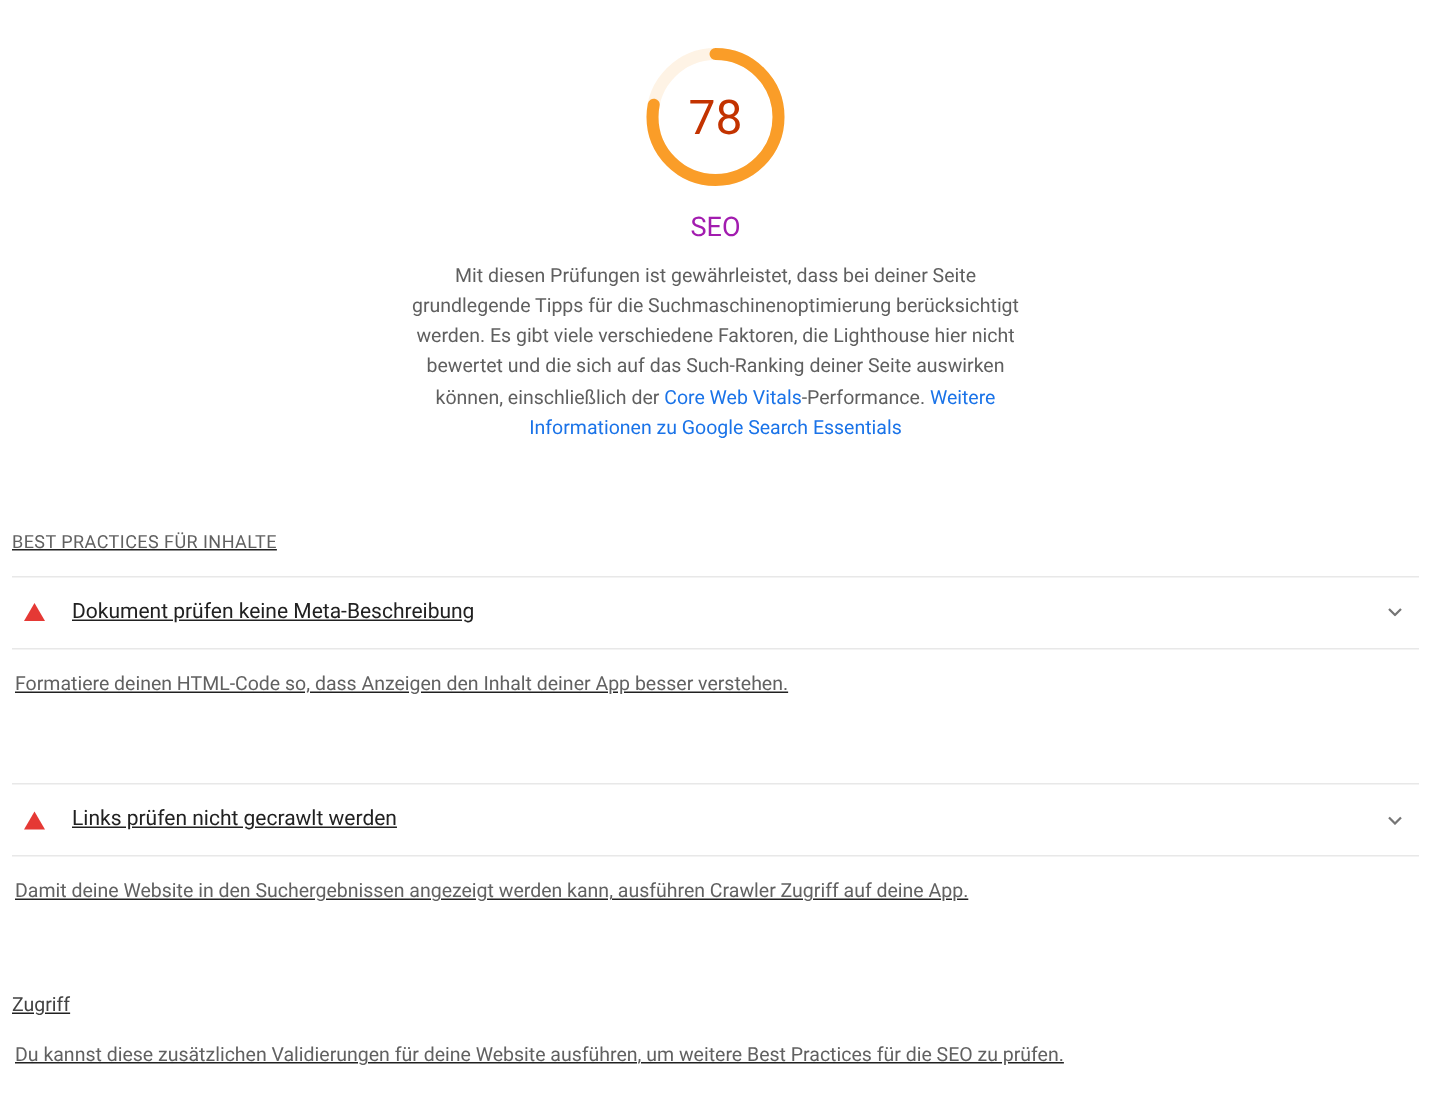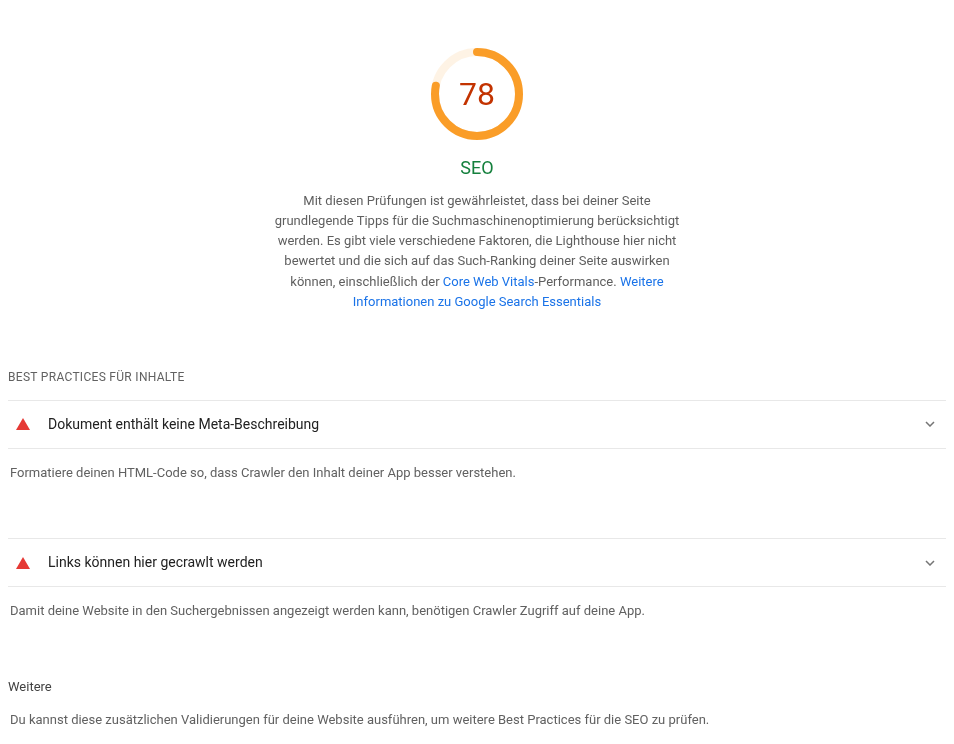--- a/index.html
+++ b/index.html
@@ -6,21 +6,21 @@
   body {
     font-family: -apple-system, BlinkMacSystemFont, "Segoe UI", Roboto, Helvetica, Arial, sans-serif;
     background: #fff;
     color: #212121;
     width: 954px;
     font-size: 13px;
     line-height: 1.5;
   }
   .center-block {
     width: 420px;
-    margin: 16px auto;
+    margin: 0 auto;
     text-align: center;
     padding-top: 30px;
   }
   .gauge-wrap {
     display: flex;
     justify-content: center;
     margin-bottom: 12px;
   }
   .gauge {
     position: relative;
@@ -35,35 +35,36 @@
     display: flex;
     align-items: center;
     justify-content: center;
     font-size: 32px;
     font-weight: 400;
     color: #c33300;
   }
   .category-title {
     font-size: 18px;
     font-weight: 400;
-    color: #15803d;
+    color: #a21caf;
     margin-bottom: 10px;
   }
   .description {
     font-size: 13px;
     color: #5f5f5f;
     line-height: 1.55;
   }
   .description a {
     color: #1a73e8;
     text-decoration: none;
   }
   .section {
     margin-top: 56px;
     padding: 0 8px;
+    text-decoration: underline;
   }
   .section-header {
     display: flex;
     justify-content: space-between;
     align-items: baseline;
     margin-bottom: 14px;
   }
   .section-title {
     font-size: 12px;
     letter-spacing: 0.3px;
@@ -141,41 +142,41 @@
     <span>Mit diesen Prüfungen ist gewährleistet, dass bei deiner Seite grundlegende Tipps für die Suchmaschinenoptimierung berücksichtigt werden. Es gibt viele verschiedene Faktoren, die Lighthouse hier nicht bewertet und die sich auf das Such-Ranking deiner Seite auswirken können, einschließlich der </span><a href="#">Core Web Vitals</a><span>-Performance. </span><a href="#">Weitere Informationen zu Google Search Essentials</a>
   </div>
 </div>
 
 <div class="section">
   <div class="section-header">
     <div class="section-title">BEST PRACTICES FÜR INHALTE</div>
   </div>
   <div class="audit-row">
     <div class="audit-icon"></div>
-    <div class="audit-label">Dokument enthält keine Meta-Beschreibung</div>
+    <div class="audit-label">Dokument prüfen keine Meta-Beschreibung</div>
     <div class="chevron">
       <svg viewBox="0 0 10 6">
           <path d="M1 1 L5 5 L9 1"></path>
         </svg>
     </div>
   </div>
-  <div class="section-note">Formatiere deinen HTML-Code so, dass Crawler den Inhalt deiner App besser verstehen.</div>
+  <div class="section-note">Formatiere deinen HTML-Code so, dass Anzeigen den Inhalt deiner App besser verstehen.</div>
 </div>
 
 <div class="section">
   <div class="audit-row">
     <div class="audit-icon"></div>
-    <div class="audit-label">Links können hier gecrawlt werden</div>
+    <div class="audit-label">Links prüfen nicht gecrawlt werden</div>
     <div class="chevron">
       <svg viewBox="0 0 10 6">
           <path d="M1 1 L5 5 L9 1"></path>
         </svg>
     </div>
   </div>
-  <div class="section-note">Damit deine Website in den Suchergebnissen angezeigt werden kann, benötigen Crawler Zugriff auf deine App.</div>
+  <div class="section-note">Damit deine Website in den Suchergebnissen angezeigt werden kann, ausführen Crawler Zugriff auf deine App.</div>
 </div>
 
 <div class="section">
   <div class="section-header">
-    <div class="section-action">Weitere</div>
+    <div class="section-action">Zugriff</div>
   </div>
   <div class="section-note" style="margin-top:6px;">Du kannst diese zusätzlichen Validierungen für deine Website ausführen, um weitere Best Practices für die SEO zu prüfen.</div>
 </div>
 
 </body></html>

